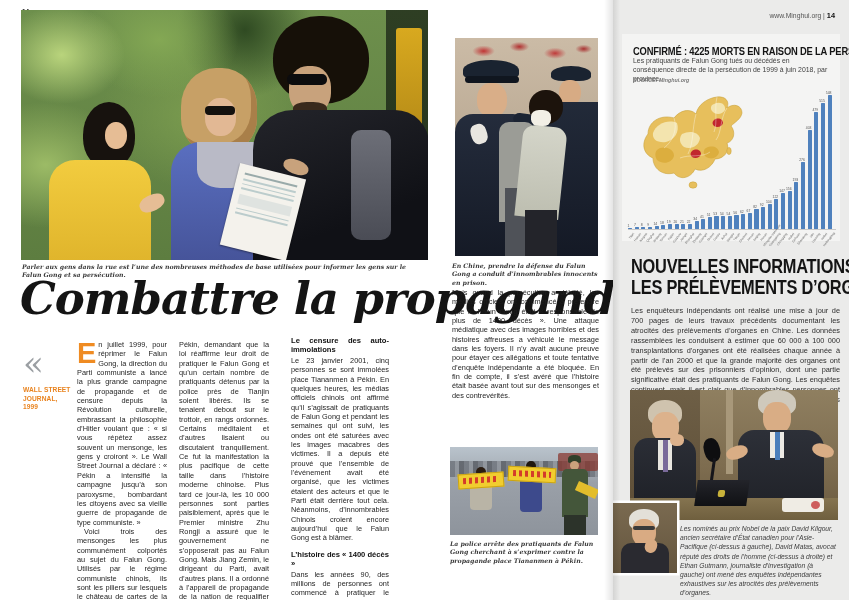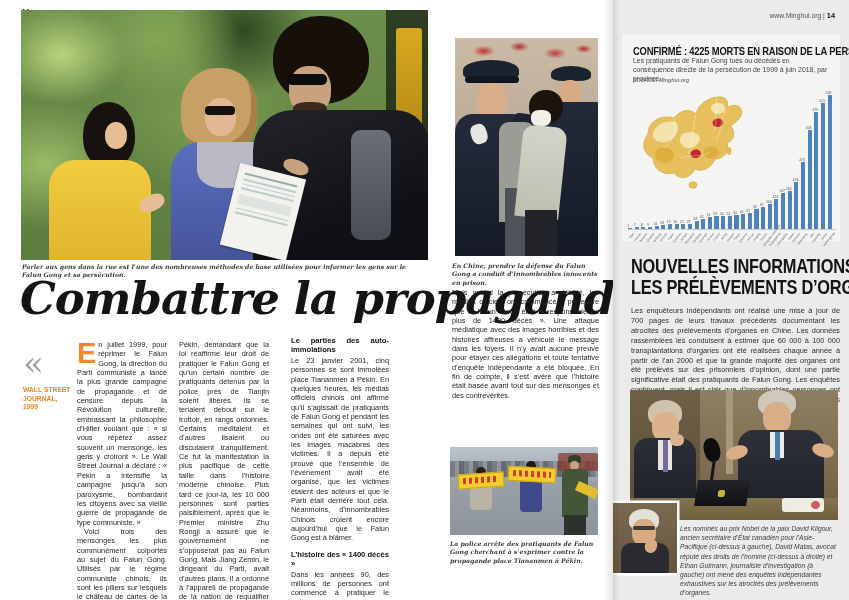--- a/index.html
+++ b/index.html
@@ -111,21 +111,21 @@
     <p><span class="dropcap">E</span><span>n juillet 1999, pour réprimer le Falun Gong, la direction du Parti communiste a lancé la plus grande campagne de propagande et de censure depuis la Révolution culturelle, embrassant la philosophie d’Hitler voulant que : « si vous répétez assez souvent un mensonge, les gens y croiront ». Le Wall Street Journal a déclaré : « Pékin a intensifié la campagne jusqu’à son paroxysme, bombardant les citoyens avec sa vieille guerre de propagande de type communiste. »</span></p>
     <p>Voici trois des mensonges les plus communément colportés au sujet du Falun Gong. Utilisés par le régime communiste chinois, ils sont les piliers sur lesquels le château de cartes de la propagande du Parti a été construit, et continuent à tenir, même à ce jour.</p>
 
   </div>
 
   <div class="abs body-text" style="left:179px;top:340px;width:90px;">
     <p>Pékin, demandant que la loi réaffirme leur droit de pratiquer le Falun Gong et qu’un certain nombre de pratiquants détenus par la police près de Tianjin soient libérés. Ils se tenaient debout sur le trottoir, en rangs ordonnés. Certains méditaient et d’autres lisaient ou discutaient tranquillement. Ce fut la manifestation la plus pacifique de cette taille dans l’histoire moderne chinoise. Plus tard ce jour-là, les 10 000 personnes sont parties paisiblement, après que le Premier ministre Zhu Rongji a assuré que le gouvernement ne s’opposerait pas au Falun Gong. Mais Jiang Zemin, le dirigeant du Parti, avait d’autres plans. Il a ordonné à l’appareil de propagande de la nation de requalifier la manifestation de « siège de l’enceinte des autorités centrales » et il a pu ainsi utiliser cela comme prétexte pour lancer une campagne de répression brutale.</p>
   </div>
 
   <div class="abs body-text" style="left:291px;top:336px;width:98px;">
-    <div class="subhead" style="margin-top:0;">Le parties des auto-immolations</div>
+    <div class="subhead" style="margin-top:0;">Le censure des auto-immolations</div>
     <p>Le 23 janvier 2001, cinq personnes se sont immolées place Tiananmen à Pékin. En quelques heures, les médias officiels chinois ont affirmé qu’il s’agissait de pratiquants de Falun Gong et pendant les semaines qui ont suivi, les ondes ont été saturées avec les images macabres des victimes. Il a depuis été prouvé que l’ensemble de l’événement avait été organisé, que les victimes étaient des acteurs et que le Parti était derrière tout cela. Néanmoins, d’innombrables Chinois croient encore aujourd’hui que le Falun Gong est à blâmer.</p>
     <div class="subhead">L’histoire des « 1400 décès »</div>
     <p>Dans les années 90, des millions de personnes ont commencé à pratiquer le Falun Gong lorsque la nouvelle sur ses fantastiques bienfaits pour la santé s’est répandue. Les</p>
   </div>
 
   <div class="photo" style="left:455px;top:38px;width:143px;height:218px;
       background:
         radial-gradient(16px 8px at 20% 6%, #c03434 0%, rgba(192,52,52,0) 70%),
         radial-gradient(14px 7px at 45% 4%, #b13030 0%, rgba(177,48,48,0) 70%),
         radial-gradient(16px 8px at 70% 7%, #c03a3a 0%, rgba(192,58,58,0) 70%),

